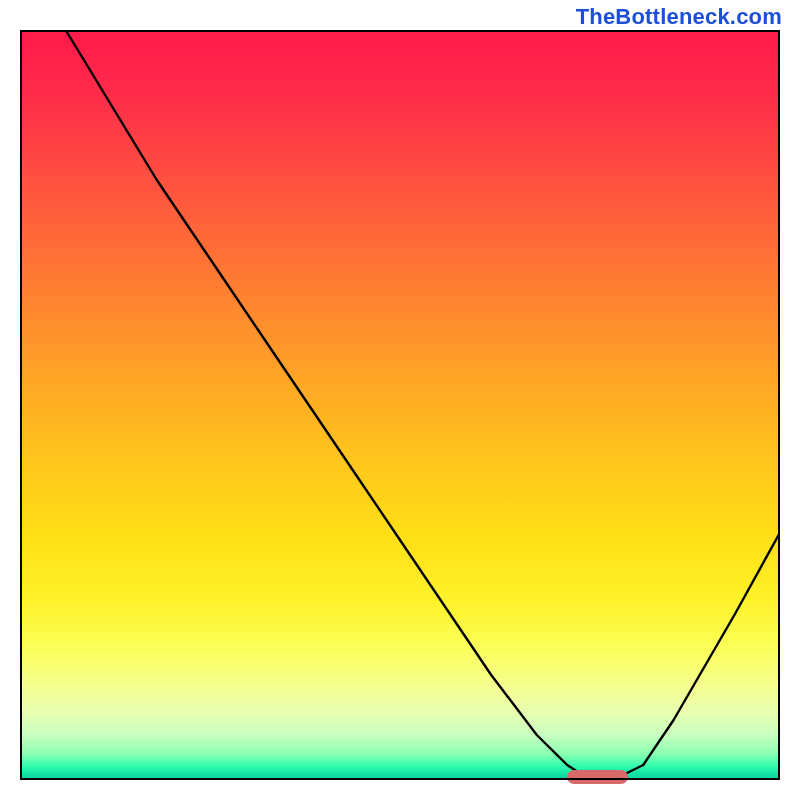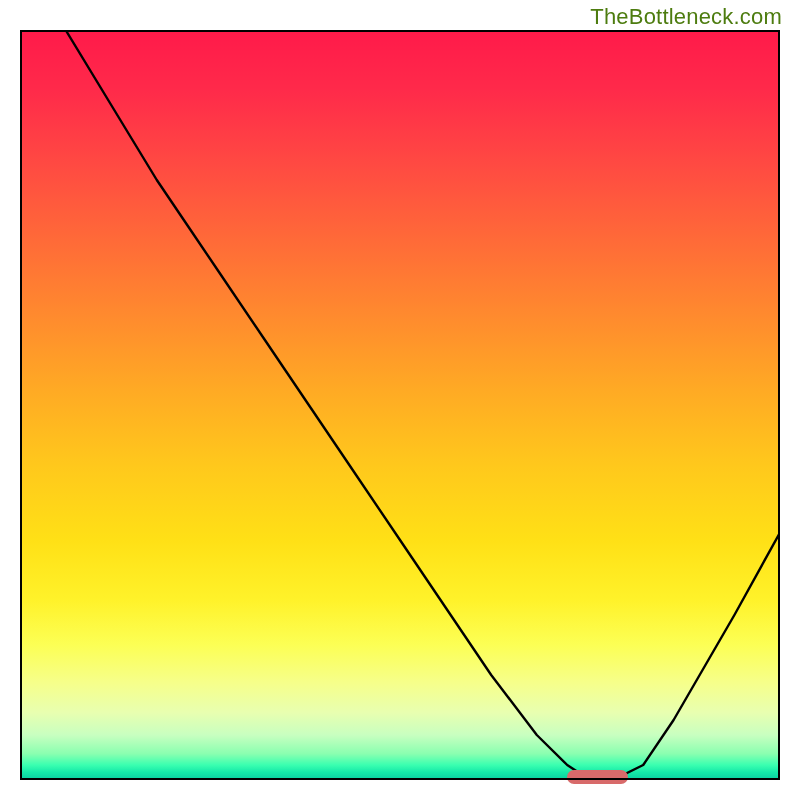--- a/index.html
+++ b/index.html
@@ -8,22 +8,22 @@
     height: 800px;
     background: #ffffff;
     position: relative;
     font-family: Arial, sans-serif;
   }
   .watermark {
     position: absolute;
     top: 4px;
     right: 18px;
     font-size: 22px;
-    font-weight: normal;
-    color: #4d7c0f;
+    font-weight: bold;
+    color: #1d4ed8;
     letter-spacing: 0.2px;
   }
   .plot-area {
     position: absolute;
     left: 20px;
     top: 30px;
     width: 760px;
     height: 750px;
   }
   .gradient-bg {

